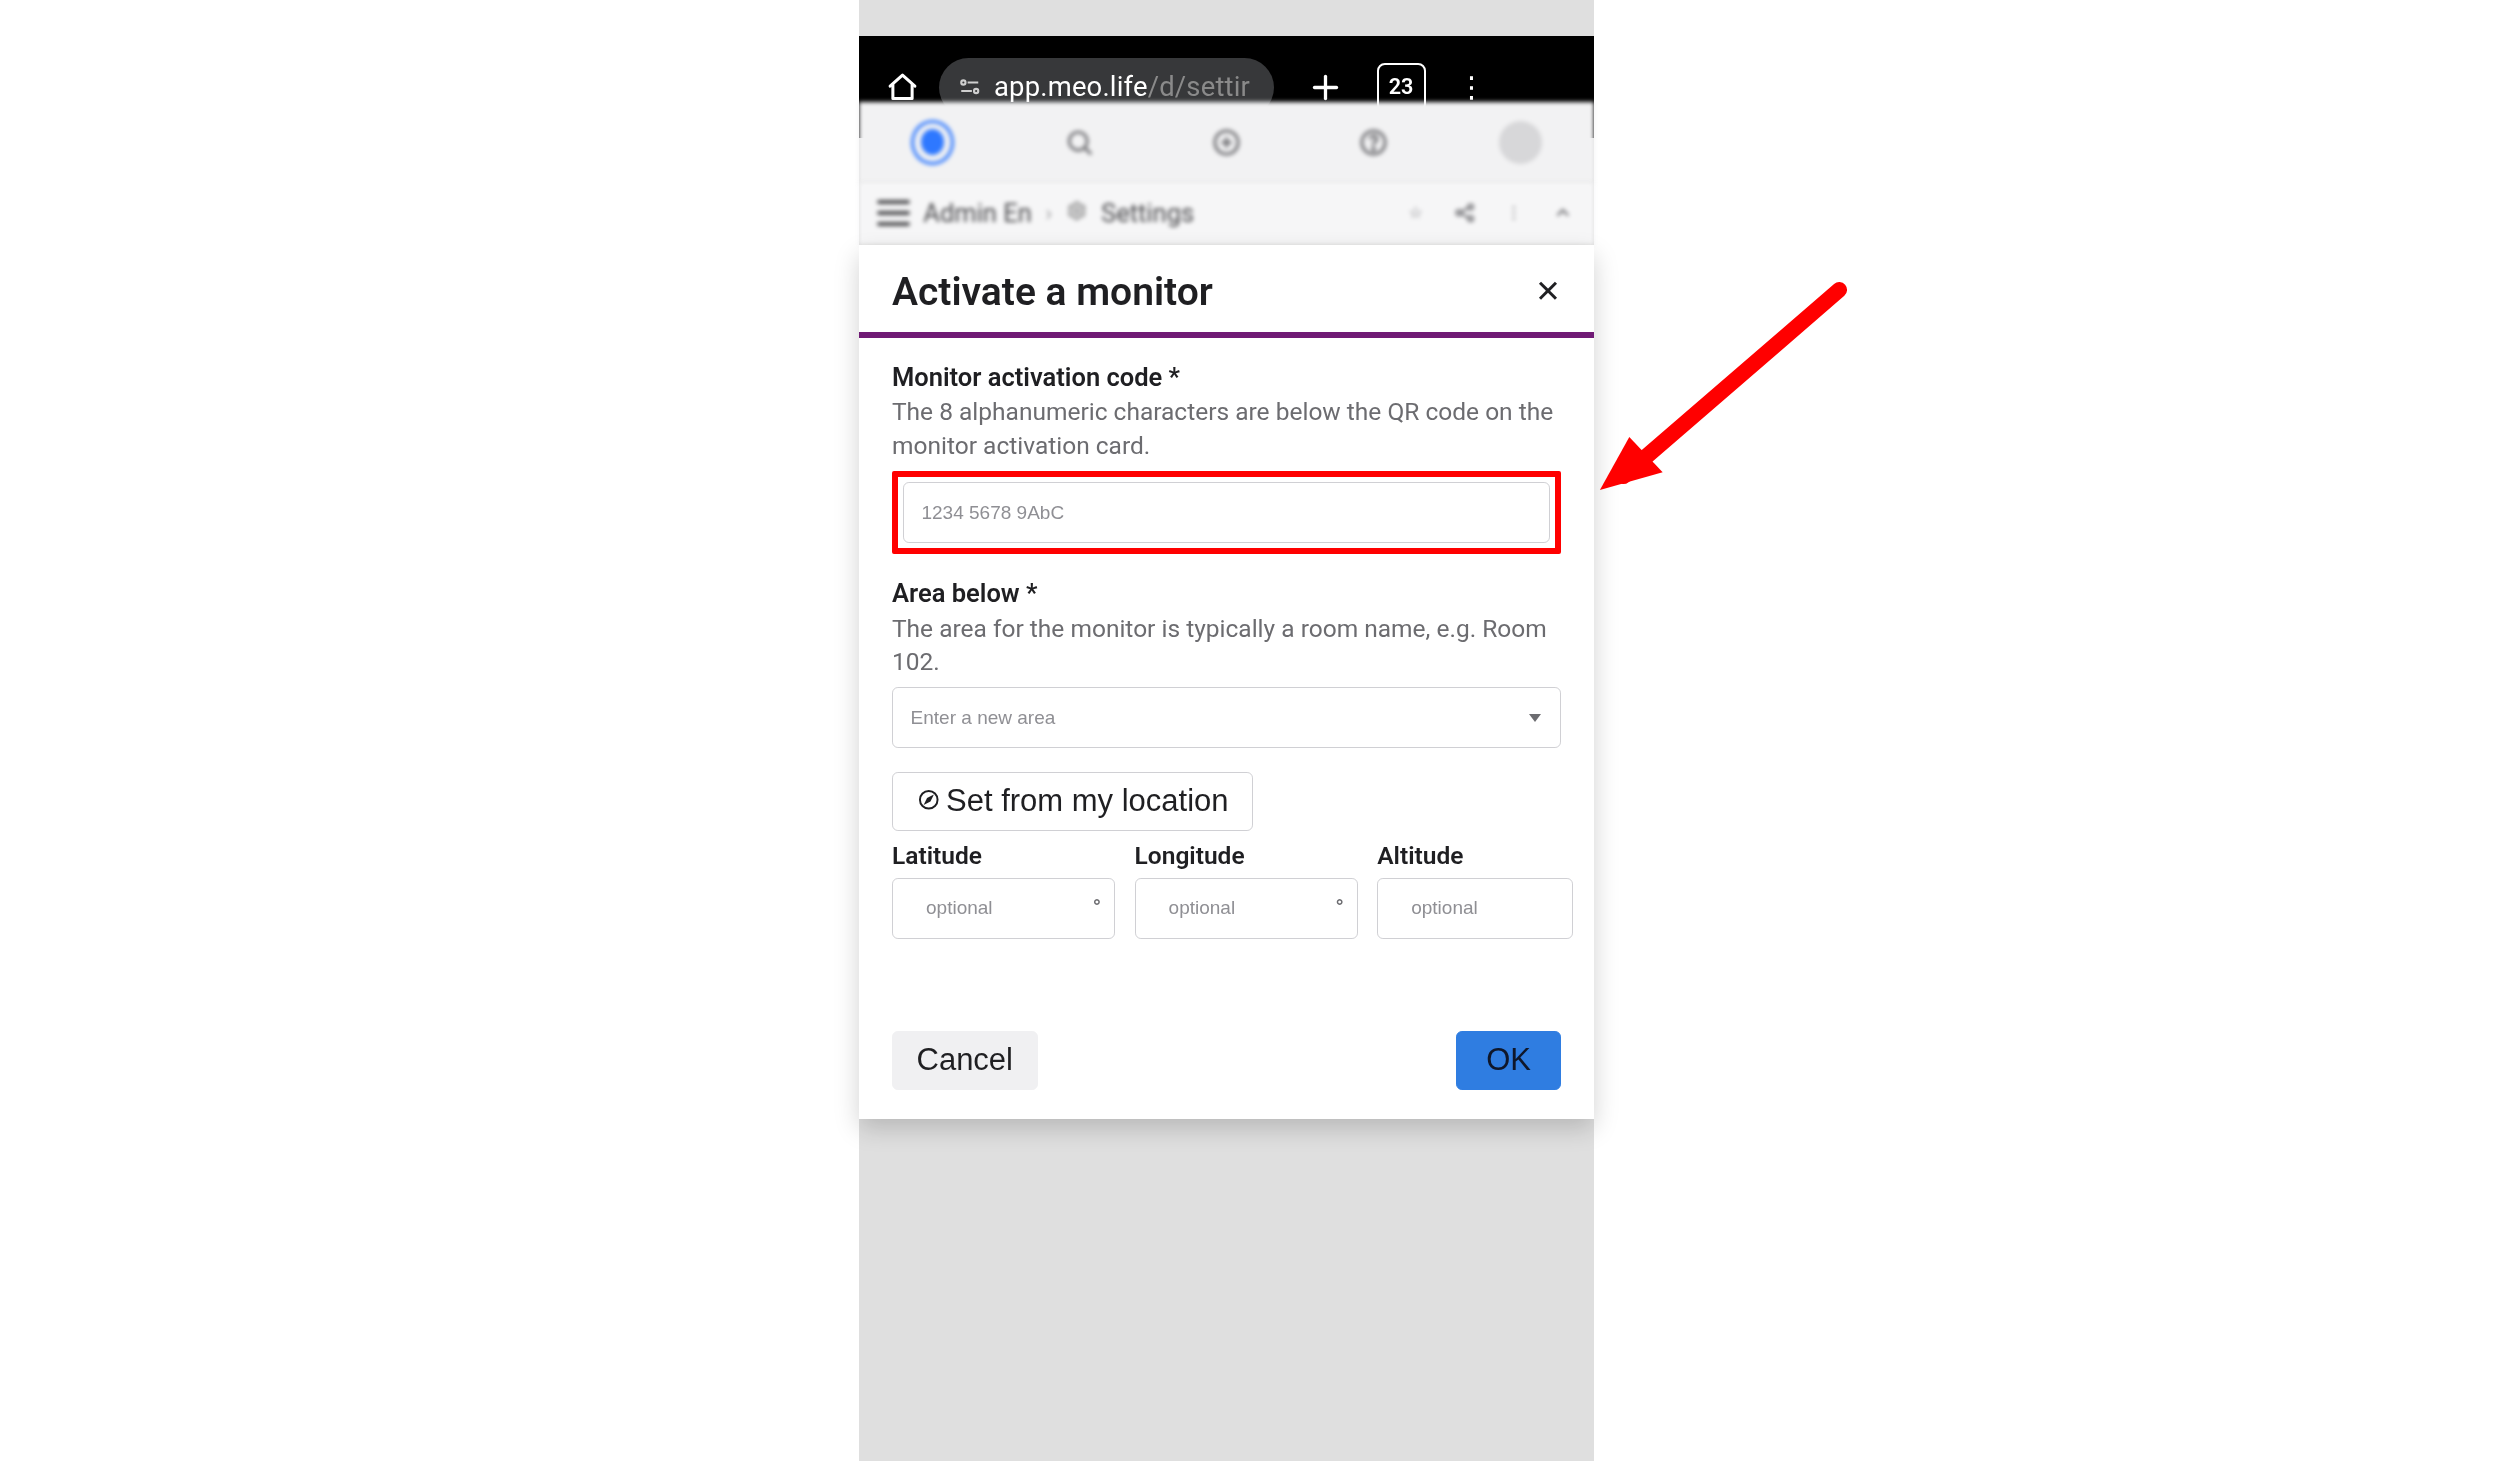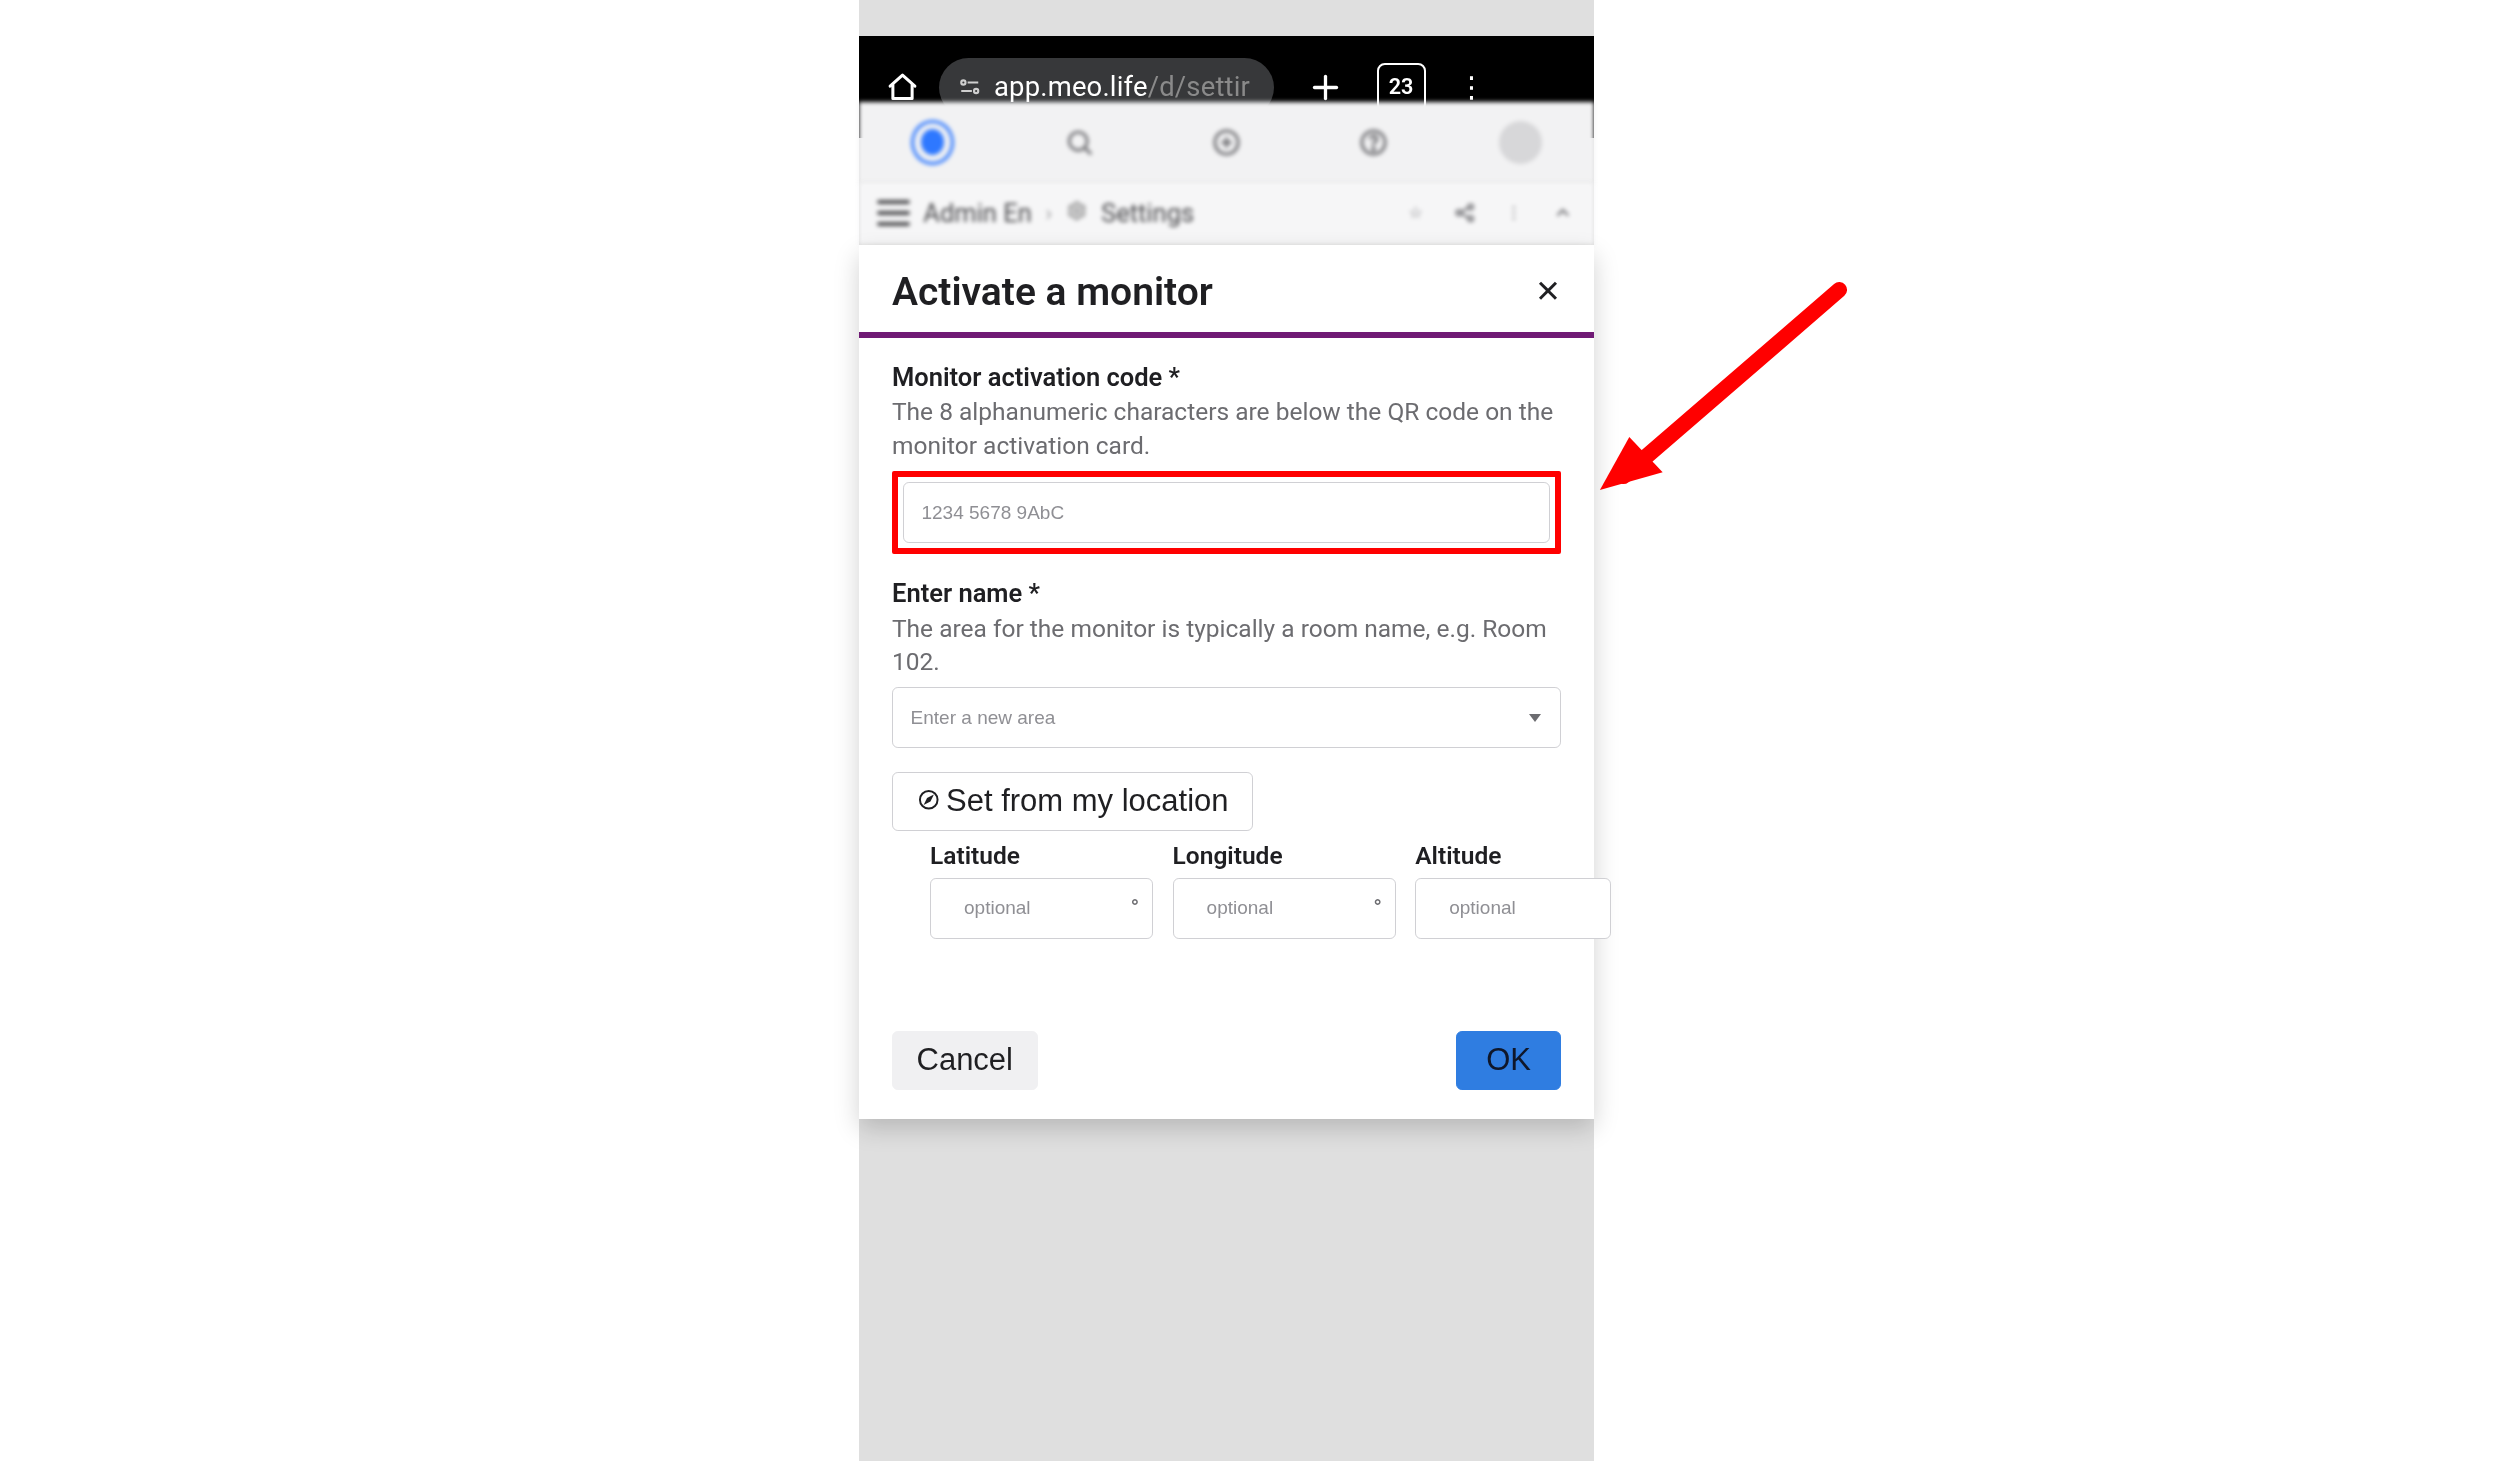--- a/index.html
+++ b/index.html
@@ -185,21 +185,21 @@
     height: 59px;
     padding: 0 23.5px;
     border: 1px solid #d0d0d4;
     border-radius: 5.9px;
     background:#ffffff;
     font-size: 31px;
     font-weight: 500;
     color:#1f1f22;
     cursor:pointer;
   }
-  .coord-row { display:flex; gap: 19.6px; margin-top: 9.8px; align-items: flex-start; margin-left: 38px;}
+  .coord-row { display:flex; gap: 19.6px; margin-top: 9.8px; align-items: flex-start;}
   .coord-col { display:flex; flex-direction:column; }
   .coord-col .lbl{ font-size:24.5px; font-weight:600; color:#1f1f22; margin-bottom:7.8px;}
   .coord-input-wrap{ position:relative; }
   .coord-input { width: 223px; box-sizing:border-box;padding-left:33px; }
   .coord-input.last { width: 196px; }
   .coord-unit {
     position:absolute; right:13.7px; top:50%; transform:translateY(-50%);
     color:#6c6c70; font-size:23.5px;
   }
   .modal-footer {
@@ -333,21 +333,21 @@
       <div class="modal-body">
         <div class="field">
           <div class="field-label">Monitor activation code *</div>
           <div class="field-help">The 8 alphanumeric characters are below the QR code on the monitor activation card.</div>
           <div class="highlight-box">
             <input type="text" class="text-input" placeholder="1234 5678 9AbC" style="">
           </div>
         </div>
 
         <div class="field">
-          <div class="field-label">Enter name *</div>
+          <div class="field-label">Area below *</div>
           <div class="field-help">The area for the monitor is typically a room name, e.g. Room 102.</div>
           <div class="select-wrap">
             <input type="text" class="text-input" placeholder="Enter a new area" style="">
           </div>
         </div>
 
         <button class="btn">
           <span>
             <svg width="23.5" height="23.5" viewBox="0 0 24 24" fill="none" stroke="#1f1f22" stroke-width="2">
                 <circle cx="12" cy="12" r="9"></circle>

